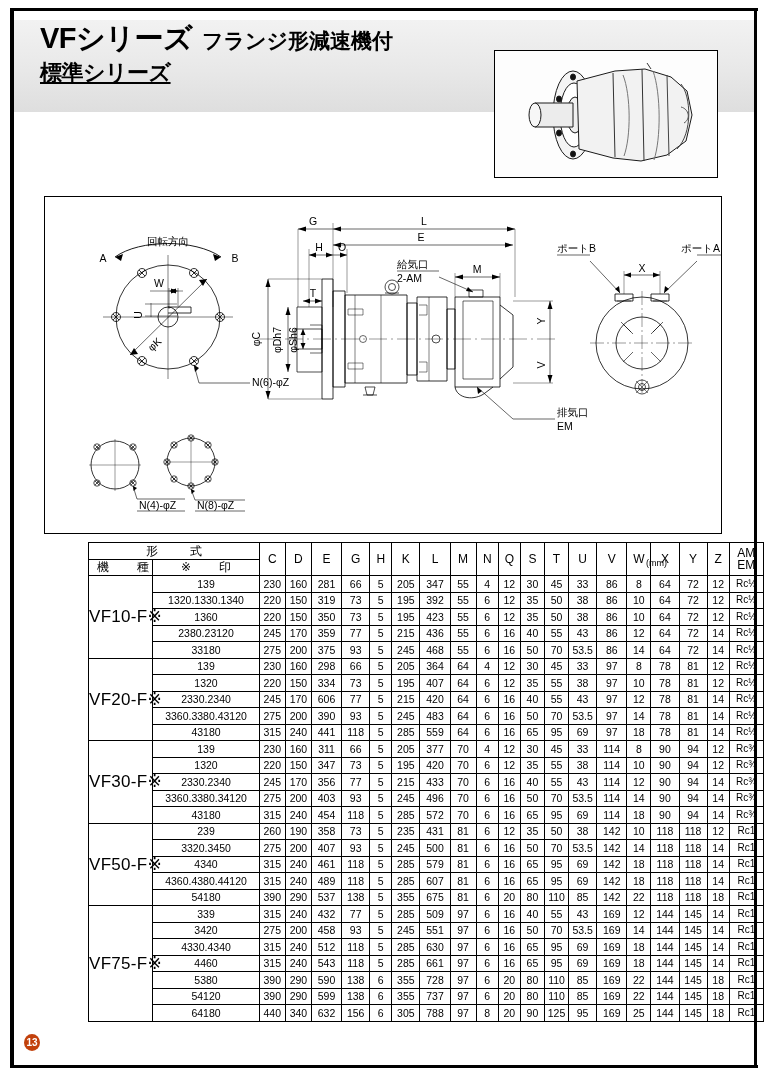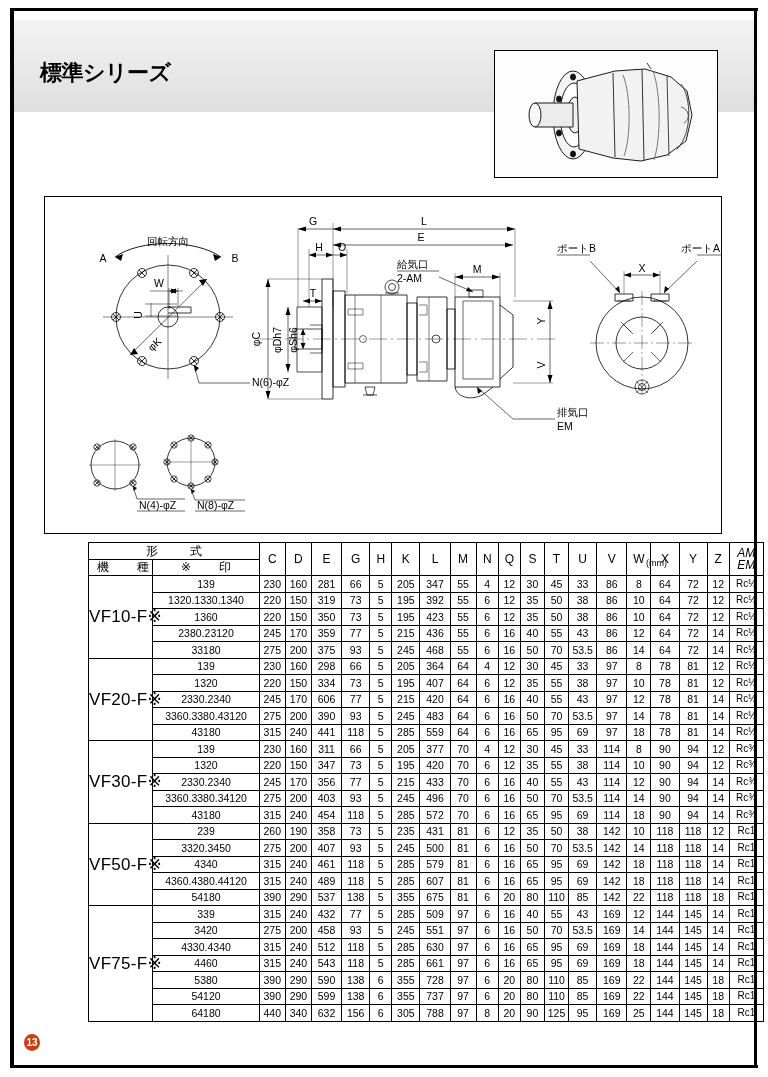--- a/index.html
+++ b/index.html
@@ -60,20 +60,21 @@
     margin-left: 10px;
     letter-spacing: 0;
   }
   .title-second {
     position: absolute;
     left: 40px; top: 62px;
     font-size: 22px;
     font-weight: bold;
     letter-spacing: -0.5px;
     line-height: 1;
+    text-decoration: underline;
   }
 
   
   .photo-box {
     position: absolute;
     left: 494px; top: 50px;
     width: 222px; height: 126px;
     border: 1px solid #000;
     background: #fdfdfd;
     overflow: hidden;
@@ -162,21 +163,20 @@
     text-align: left;
     padding-left: 4px;
     font-size: 10.5px;
   }
   td.amem {
     font-size: 10px;
   }
   th.amem-h {
     font-size: 9.5px;
     line-height: 1.02;
-    font-style: italic;
   }
   .grp-top td { border-top: 1.6px solid #000; }
   .grp-bot td { border-bottom: 1.6px solid #000; }
   td.model-cell { border-right: 1px solid #000; }
 
   
   .page-num {
     position: absolute;
     left: 24px; top: 1034px;
     width: 16px; height: 17px;
@@ -194,20 +194,23 @@
 
 <div class="page">
 
   <div class="frame-left"></div>
   <div class="frame-top"></div>
   <div class="frame-right"></div>
   <div class="frame-bottom"></div>
 
   <div class="header-band"></div>
 
+  <div class="title-main">
+    <span>VFシリーズ</span><span class="sub">フランジ形減速機付</span>
+  </div>
   <div class="title-second">標準シリーズ</div>
 
   <div class="photo-box">
     <svg width="222" height="126" viewBox="0 0 222 126">
       <rect x="0" y="0" width="222" height="126" fill="#fdfdfd"></rect>
       <g stroke="#1a1a1a" fill="none" stroke-width="1">
 
         <ellipse cx="78" cy="64" rx="20" ry="44" fill="#f4f4f4"></ellipse>
         <ellipse cx="79" cy="64" rx="14" ry="32" fill="#ffffff"></ellipse>
         <ellipse cx="80" cy="64" rx="8" ry="18" fill="#f0f0f0"></ellipse>

